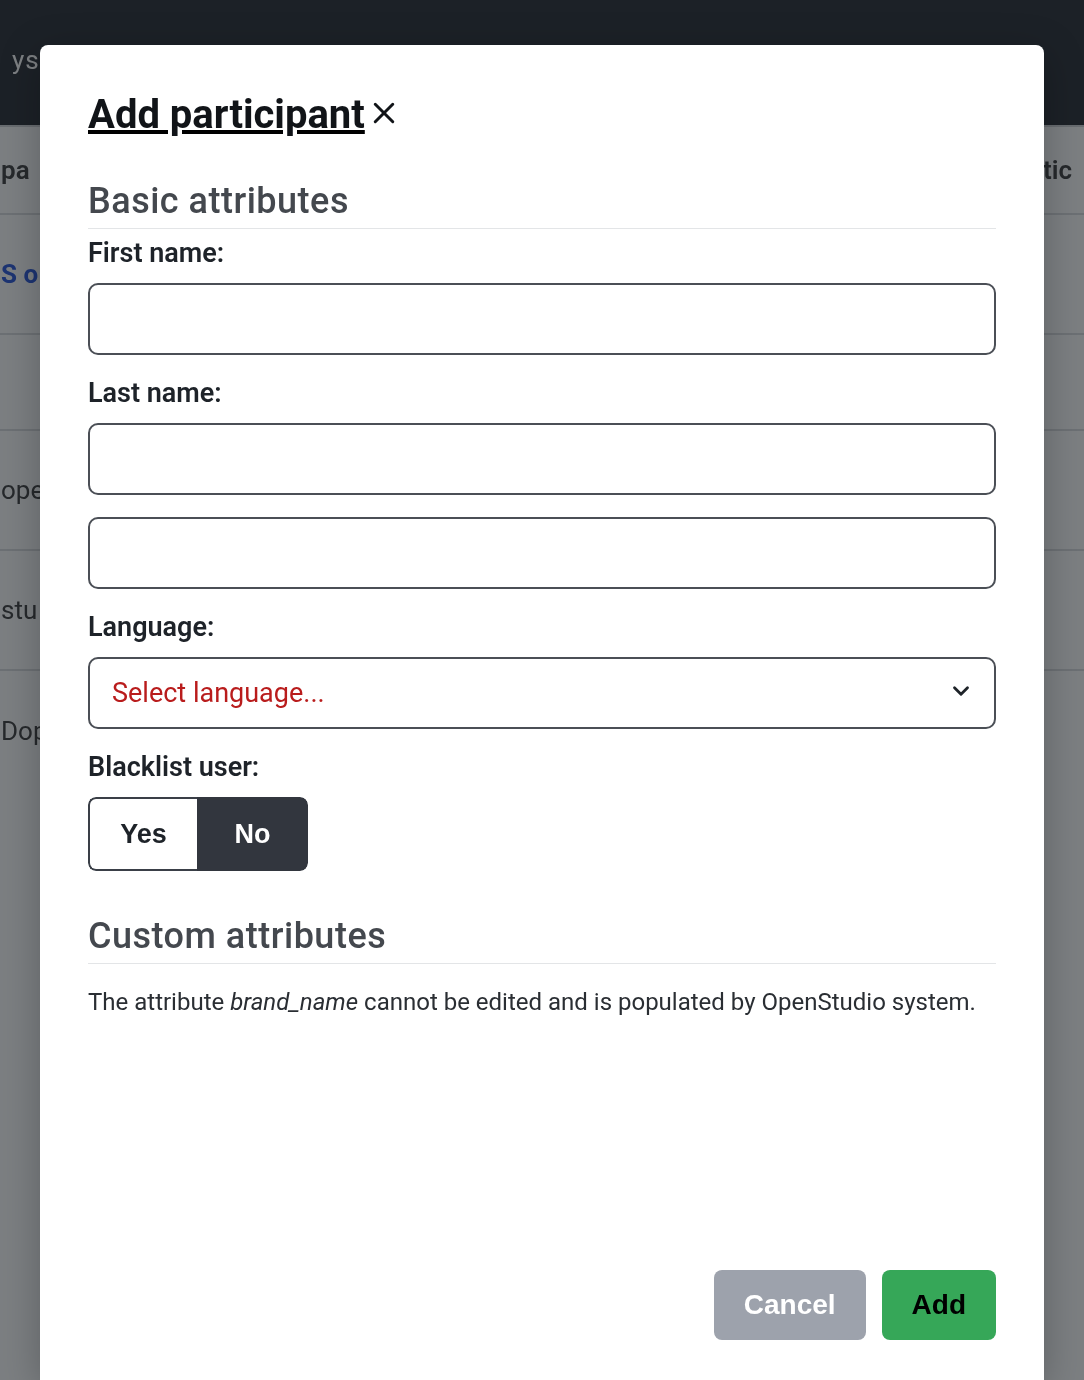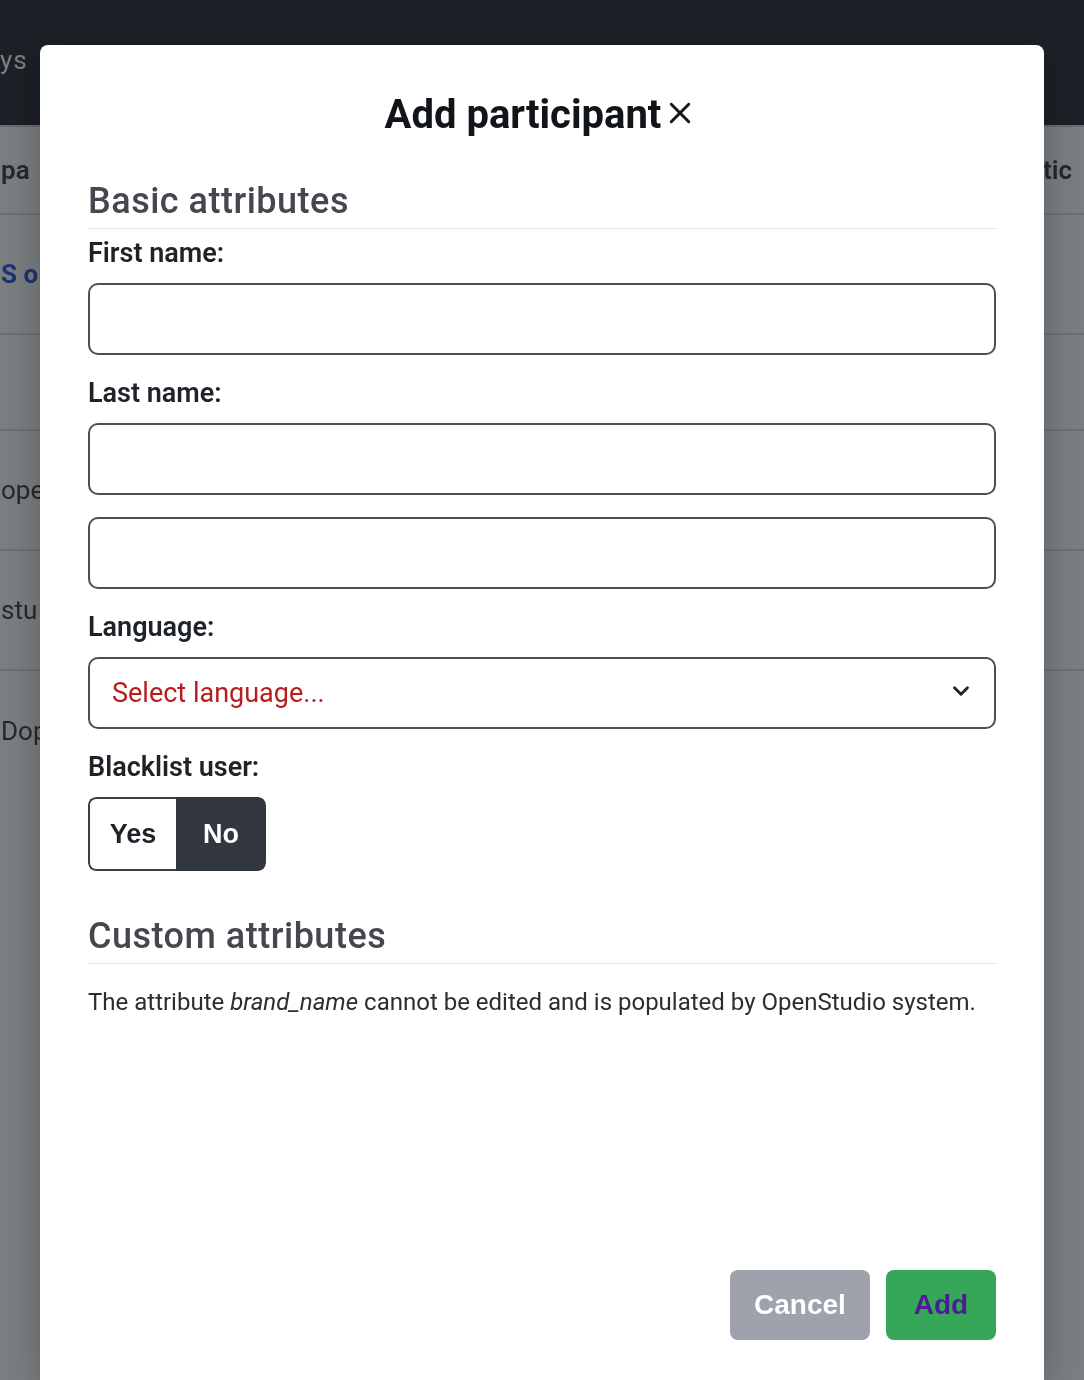--- a/index.html
+++ b/index.html
@@ -6,21 +6,21 @@
   html, body { width: 1084px; height: 1380px; font-family: -apple-system, BlinkMacSystemFont, "Segoe UI", Roboto, Helvetica, Arial, sans-serif; overflow: hidden; }
   .backdrop {
     position: absolute; inset: 0;
     background: #ffffff;
   }
   .bg-header {
     position: absolute; top: 0; left: 0; right: 0; height: 125px;
     background: #1b1f27;
     color: #fff;
   }
-  .bg-header .txt { position: absolute; top: 45px; left: 0; font-size: 26px; letter-spacing: 1px; }
+  .bg-header .txt { position: absolute; top: 45px; left: 12px; font-size: 26px; letter-spacing: 1px; }
   .bg-rows { position: absolute; top: 125px; left: 0; right: 0; bottom: 0; }
   .bg-row { height: 120px; border-bottom: 2px solid #d9dbdd; background: #fff; font-size: 26px; color: #333; display:flex; align-items:center; padding-left:0; }
   .bg-row:first-child { height: 90px; border-top: 2px solid #cfd1d4; }
   .bg-row .snippet { margin-left: 1px; }
   .bg-row.hdr { font-weight:600; }
   .green { color:#1d4ed8; font-weight:700; }
   .right-snippet { position:absolute; right:12px; }
 
   .overlay {
     position: absolute; inset: 0; background: rgba(30,34,40,0.58);
@@ -28,22 +28,23 @@
   .modal {
     position: absolute;
     top: 45px; left: 40px; right: 40px; bottom: 0;
     background: #fff;
     border-radius: 8px 8px 0 0;
     padding: 46px 48px 40px 48px;
     display: flex; flex-direction: column;
     box-shadow: 0 10px 40px rgba(0,0,0,0.25);
   }
   .modal-header {
-    display:flex; align-items:center; justify-content:center;
+    display:flex; align-items:center; justify-content:flex-start;
     margin-bottom: 42px;
+    text-decoration: underline;
   }
   .modal-title {
     font-size: 40px; font-weight: 700; color: #111418;
   }
   .close-btn {
     background:none; border:none; cursor:pointer; padding:4px;
     color:#111418;
   }
   .close-btn svg { width: 30px; height: 30px; }
 
@@ -68,38 +69,38 @@
     width: 100%; height: 72px; border: 2px solid #4b4f56; border-radius: 10px;
     background:#fff; font-size: 27px; padding: 0 56px 0 22px; color:#b91c1c;
     display:flex; align-items:center; cursor:pointer;
   }
   .chevron {
     position:absolute; right:22px; top:50%; transform:translateY(-50%);
     color:#1e2329;
   }
   .chevron svg { width:26px; height:26px; }
 
-  .toggle-group { display:flex; width:178px; height:74px; border-radius:8px; overflow:hidden; }
+  .toggle-group { display:flex; width:220px; height:74px; border-radius:8px; overflow:hidden; }
   .toggle-btn {
     flex:1; border:2px solid #3a3f47; background:#fff; font-size:27px; font-weight:600; color:#1e2329;
     display:flex; align-items:center; justify-content:center; cursor:pointer;
   }
   .toggle-btn.yes { border-radius:8px 0 0 8px; border-right:none; }
   .toggle-btn.no { border-radius:0 8px 8px 0; background:#32363e; color:#fff; border-color:#32363e; }
 
   .note { font-size: 24px; color:#2a2e33; line-height:1.5; }
   .note .ital { font-style: italic; }
 
   .modal-footer { margin-top:auto; display:flex; justify-content:flex-end; gap:16px; padding-top:30px; }
   .btn {
     height: 70px; border:none; border-radius:8px; font-size:28px; font-weight:600;
-    padding: 0 20px; cursor:pointer; display:flex; align-items:center; justify-content:center;
+    padding: 0 30px; cursor:pointer; display:flex; align-items:center; justify-content:center;
   }
   .btn-cancel { background:#9da2ac; color:#fff; min-width:140px; }
-  .btn-add { background:#36a758; color:#4c1d95; min-width:110px; }
+  .btn-add { background:#36a758; color:#000000; min-width:110px; }
 </style>
 </head>
 <body>
 
 <div class="backdrop">
   <div class="bg-header">
     <span class="txt">ys</span>
   </div>
   <div class="bg-rows">
     <div class="bg-row hdr">

